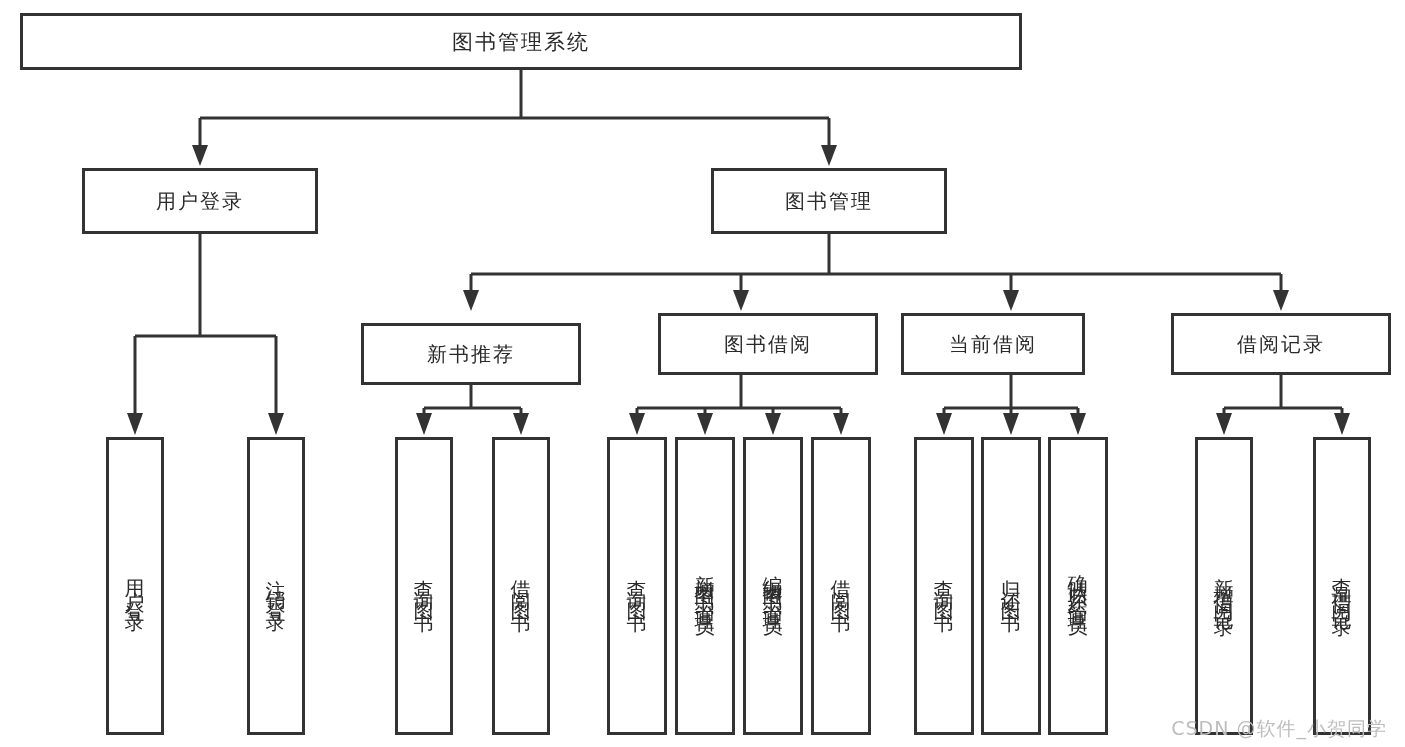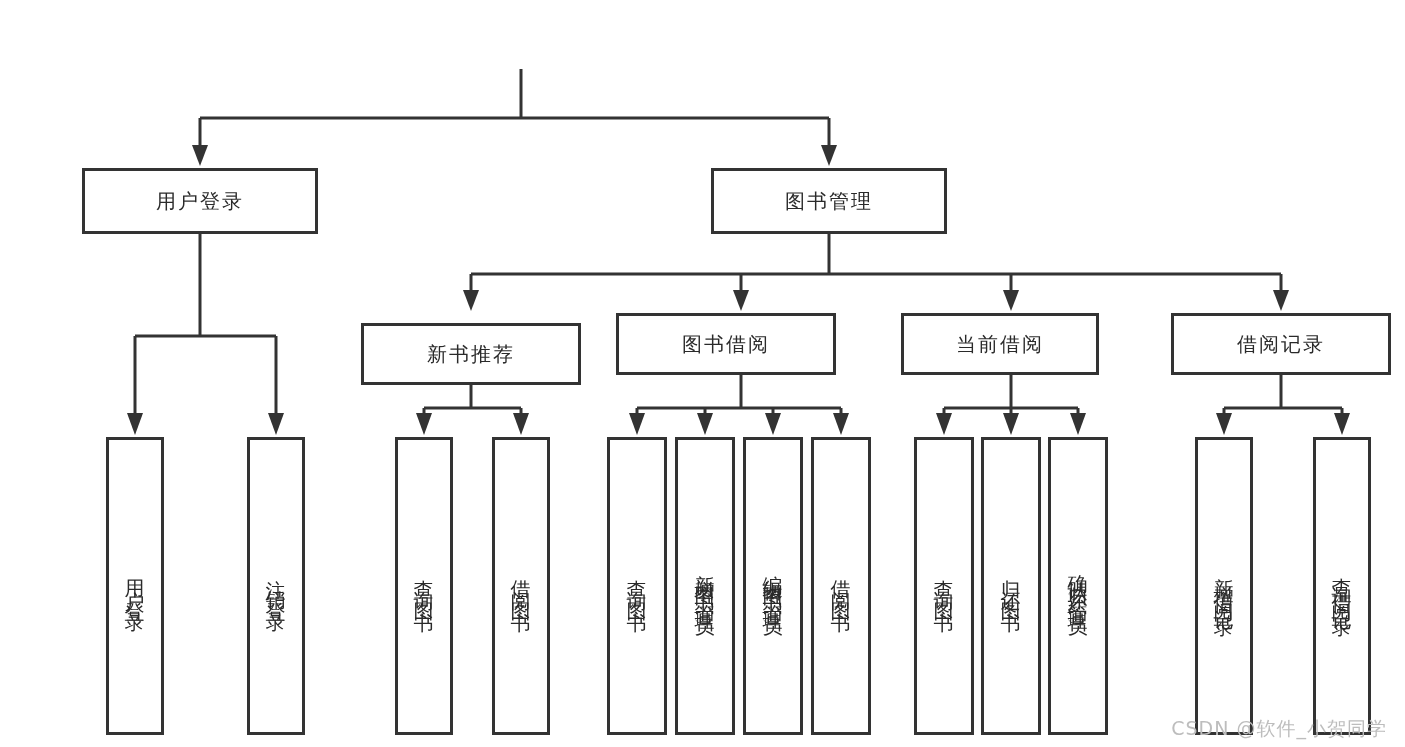--- a/index.html
+++ b/index.html
@@ -136,35 +136,38 @@
     <g>
       <line x1="1281" y1="374" x2="1281" y2="408"></line>
       <line x1="1224" y1="408" x2="1342" y2="408"></line>
       <line x1="1224" y1="408" x2="1224" y2="415"></line>
       <polygon points="1216,413 1232,413 1224,435"></polygon>
       <line x1="1342" y1="408" x2="1342" y2="415"></line>
       <polygon points="1334,413 1350,413 1342,435"></polygon>
     </g>
   </svg>
 
+  <div class="box root-box" style="left:20px; top:13px; width:1002px; height:57px;">
+    <span class="hlabel">图书管理系统</span>
+  </div>
 
   <div class="box" style="left:82px; top:168px; width:236px; height:66px;">
     <span class="hlabel">用户登录</span>
   </div>
   <div class="box" style="left:711px; top:168px; width:236px; height:66px;">
     <span class="hlabel">图书管理</span>
   </div>
 
   <div class="box" style="left:361px; top:323px; width:220px; height:62px;">
     <span class="hlabel">新书推荐</span>
   </div>
-  <div class="box" style="left:616px; top:313px; width:220px; height:62px;">
+  <div class="box" style="left:658px; top:313px; width:220px; height:62px;">
     <span class="hlabel">图书借阅</span>
   </div>
-  <div class="box" style="left:901px; top:313px; width:198px; height:62px;">
+  <div class="box" style="left:901px; top:313px; width:184px; height:62px;">
     <span class="hlabel">当前借阅</span>
   </div>
   <div class="box" style="left:1171px; top:313px; width:220px; height:62px;">
     <span class="hlabel">借阅记录</span>
   </div>
 
   <div class="box vbox" style="left:106px; top:437px; width:58px; height:298px;">
     <span class="vlabel">用户登录</span>
   </div>
   <div class="box vbox" style="left:247px; top:437px; width:58px; height:298px;">

